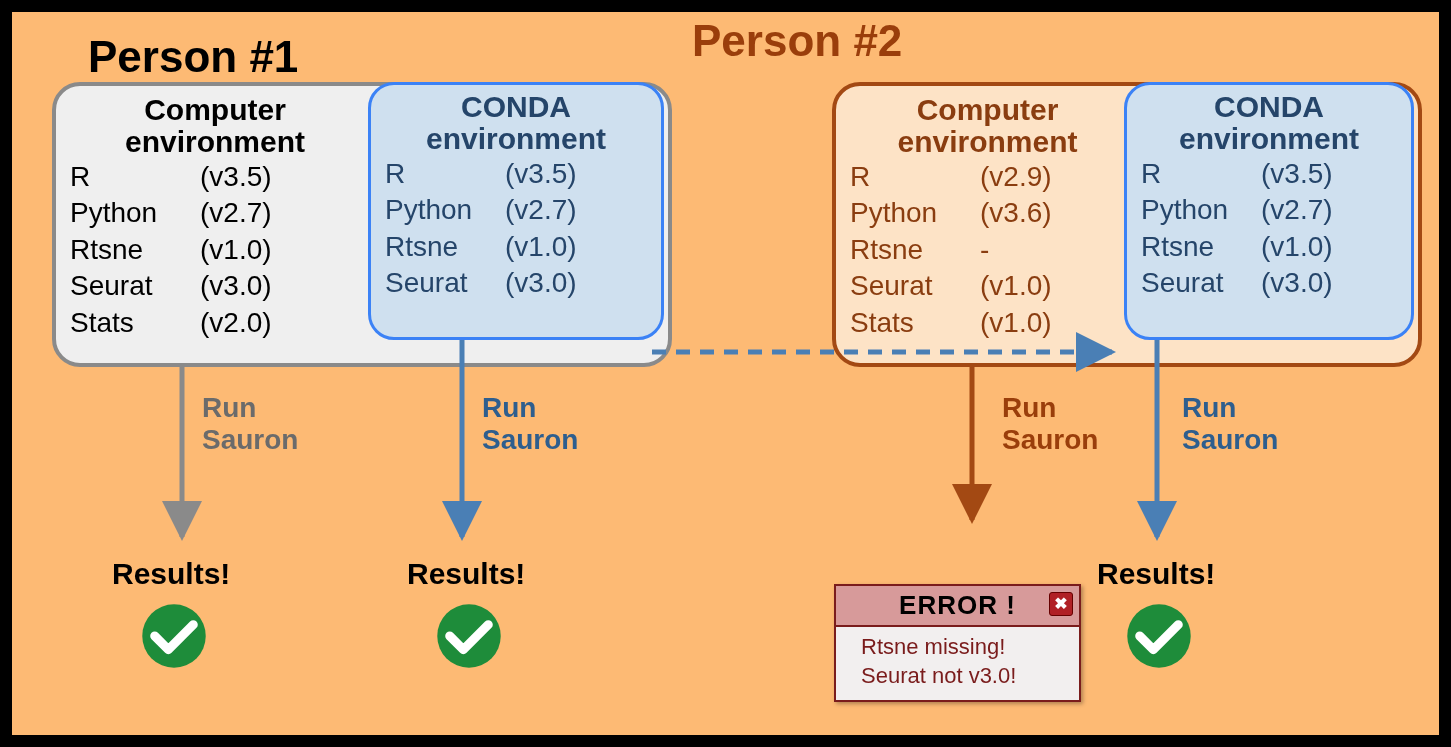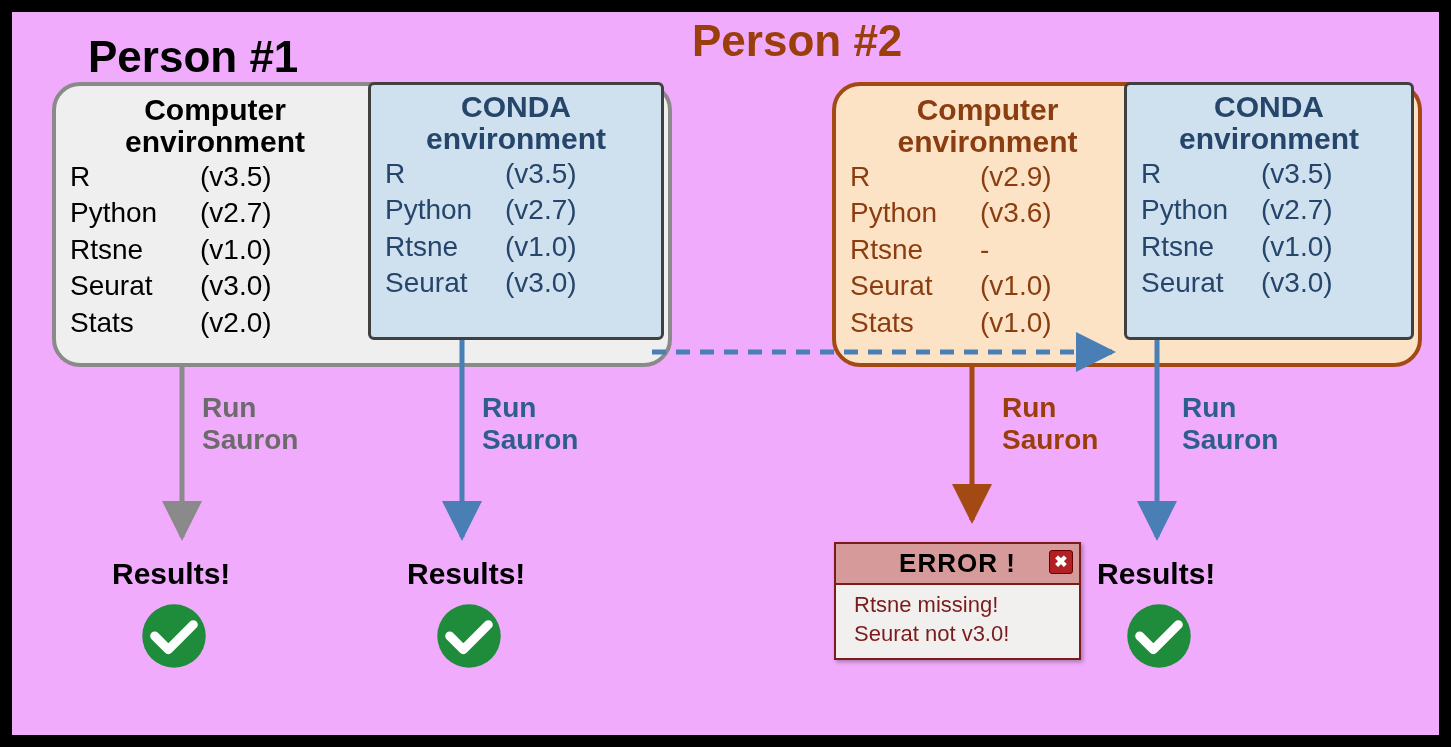--- a/index.html
+++ b/index.html
@@ -5,21 +5,21 @@
   * { box-sizing: border-box; }
   html, body { margin: 0; padding: 0; }
   body {
     font-family: "Helvetica Neue", Helvetica, Arial, sans-serif;
     background: #fff;
   }
   .frame {
     width: 1451px; height: 747px;
     border: 12px solid #000;
     position: relative;
-    background: #f0abfc;
+    background: #fdba74;
   }
   .person-title {
     position: absolute;
     font-size: 44px;
     font-weight: 800;
   }
   #p1-title { top: 20px; left: 76px; color: #000; }
   #p2-title { top: 4px; left: 680px; color: #9a3e0b; }
 
   .env-outer {
@@ -42,23 +42,23 @@
   }
   .pkg-list { margin-top: 2px; }
   .pkg-row { display: flex; font-size: 28px; line-height: 1.3; }
   .pkg-name { width: 130px; }
   .pkg-ver  { }
   .p1-comp .pkg-row, .p1-comp .env-title { color: #000; }
   .p2-comp .pkg-row, .p2-comp .env-title { color: #8a3d10; }
 
   .conda-box {
     position: absolute;
-    border: 3px solid #404040;
+    border: 3px solid #3b82f6;
     background: #cfe0ef;
-    border-radius: 6px;
+    border-radius: 26px;
     padding: 6px 14px 10px 14px;
   }
   #conda1 { top: -4px; left: 312px; width: 296px; height: 258px; }
   #conda2 { top: -4px; left: 288px; width: 290px; height: 258px; }
   .conda-box .env-title { color: #25456a; }
   .conda-box .pkg-row { color: #25456a; font-size: 28px; }
   .conda-box .pkg-name { width: 120px; }
 
   .arrow-label {
     position: absolute;
@@ -82,20 +82,21 @@
     position: absolute;
     width: 68px; height: 68px;
   }
 
   .error-box {
     position: absolute;
     width: 247px;
     border: 2px solid #7a1c1c;
     background: #f2efef;
     box-shadow: 2px 2px 4px rgba(0,0,0,.3);
+    margin-top: 42px;
   }
   .error-head {
     background: #d79a9a;
     border-bottom: 2px solid #7a1c1c;
     display: flex;
     align-items: center;
     justify-content: center;
     padding: 4px 6px;
     position: relative;
   }
@@ -111,21 +112,21 @@
     background: #b02025;
     border: 1px solid #600;
     color: #fff;
     font-weight: 800;
     font-size: 16px;
     line-height: 22px;
     text-align: center;
     border-radius: 3px;
   }
   .error-body {
-    padding: 6px 10px 10px 18px;
+    padding: 6px 10px 10px 25px;
     color: #7a1c1c;
     font-size: 22px;
     line-height: 1.3;
   }
 
   svg.overlay {
     position: absolute;
     top: 0; left: 0;
     width: 100%; height: 100%;
     pointer-events: none;

